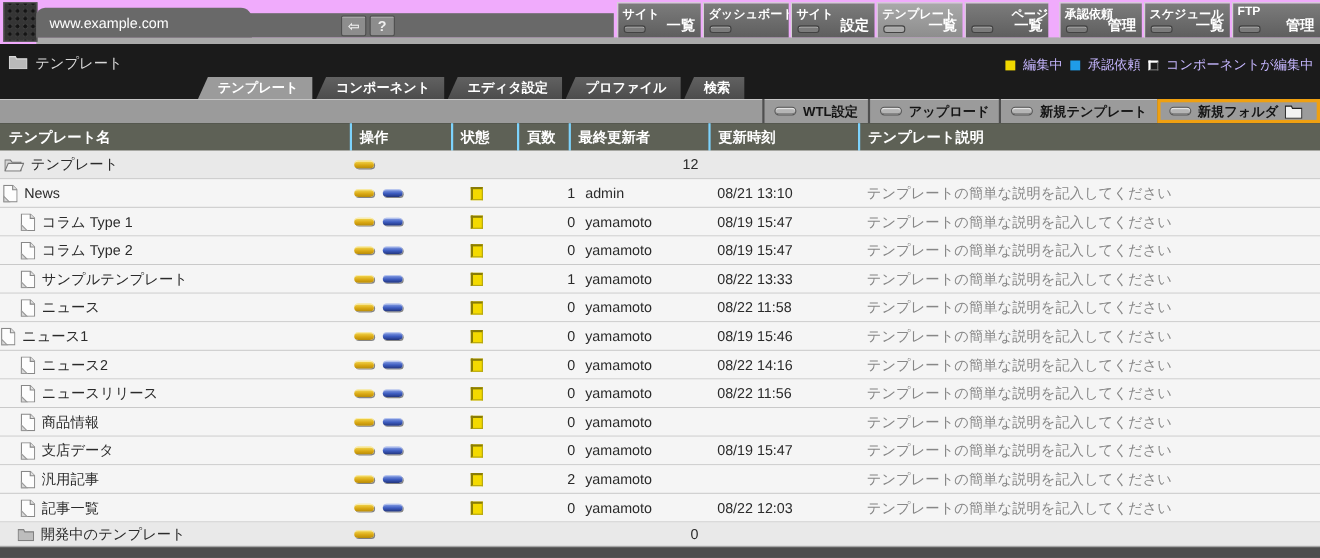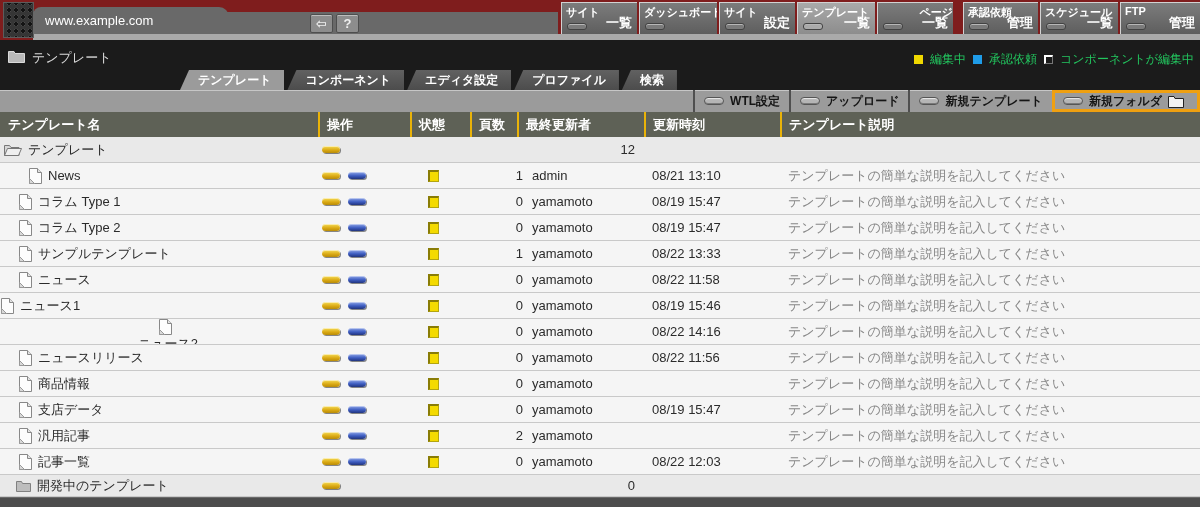--- a/index.html
+++ b/index.html
@@ -1,20 +1,20 @@
 <!DOCTYPE html>
 <html><head>
 <meta charset="utf-8">
 <style>
   * { margin:0; padding:0; box-sizing:border-box; }
   html,body { width:1200px; height:507px; overflow:hidden; }
   body { font-family:"Liberation Sans","DejaVu Sans",sans-serif; background:#1b1b1b; position:relative; }
 
   
-  .topbar { position:absolute; left:0; top:0; width:1200px; height:40px; background:#7f1d1d; }
+  .topbar { position:absolute; left:0; top:0; width:1200px; height:40px; background:#f0abfc; }
   .topbar-strip { position:absolute; left:33px; top:34px; right:0; height:6px; background:#aaa; }
   .grid-icon { position:absolute; left:3px; top:2px; width:31px; height:36px; background:#353535; border:1px solid #5c5c5c;
       background-image:radial-gradient(circle at 3px 3px,#141414 1.6px,rgba(90,90,90,.8) 2.2px,transparent 2.6px);
       background-size:7px 7px; background-position:2px 4px; }
   .site-bar { position:absolute; left:33px; top:12px; width:525px; height:22px; background:#696969; }
   .site-tab { position:absolute; left:33px; top:7px; width:196px; height:27px; background:#696969;
       border-radius:8px 10px 0 0; color:#fff; font-size:13px; line-height:27px; padding-left:12px; }
   .tb-btn { position:absolute; top:14px; width:23px; height:19px; background:#8d8d8d; border:1px solid #4e4e4e;
       border-radius:2px; color:#efefef; font-weight:bold; font-size:13px; text-align:center; line-height:17px;
       box-shadow:inset 0 1px 0 #bdbdbd; }
@@ -30,21 +30,21 @@
       background:#7b7b7b; border:1px solid #424242; box-shadow:inset 0 1px 0 #b7b7b7; }
   .nav-box.active .nav-pill { background:#aaa; }
   .nav-label { position:absolute; right:5px; bottom:2px; font-size:13px; font-weight:bold; white-space:nowrap; }
   .nav-gap { width:8px; }
 
   
   .darkzone { position:absolute; left:0; top:40px; width:1200px; height:50px; background:#1b1b1b; }
   .breadcrumb { position:absolute; left:8px; top:9px; display:flex; align-items:center; gap:7px;
       color:#d8d8d8; font-size:13px; }
   .legend { position:absolute; right:6px; top:11px; display:flex; align-items:center; gap:7px;
-      color:#22c55e; font-size:12px; }
+      color:#c4b5fd; font-size:12px; }
   .legend .sq { width:9px; height:9px; display:inline-block; }
   .sq-yellow { background:#f0d800; }
   .sq-blue { background:#1f9ce8; }
   .sq-open { background:transparent; border-top:2px solid #fff; border-left:2px solid #fff;
       border-right:1px solid #777; border-bottom:1px solid #777; }
   .tabs { position:absolute; left:180px; bottom:0; display:flex; }
   .tab { height:20px; line-height:21px; padding:0 13px 0 18px; margin-right:3px;
       background:linear-gradient(180deg,#616161,#4c4c4c); color:#fff; font-size:12px; font-weight:bold;
       clip-path:polygon(9px 0,100% 0,100% 100%,0 100%); white-space:nowrap; }
   .tab.active { background:#9b9b9b; }
@@ -56,21 +56,21 @@
   .tool-btn { height:22px; display:flex; align-items:center; gap:6px; padding:0 9px;
       border-left:2px solid #4f4f4f; font-size:12px; font-weight:bold; color:#151515; white-space:nowrap; }
   .tool-pill { width:20px; height:8px; border-radius:4px; background:#b5b5b5; border:1px solid #565656;
       box-shadow:inset 0 1px 1px #e9e9e9, inset 0 -1px 0 #7a7a7a; flex:0 0 auto; }
   .tool-btn.focused { outline:3px solid #efa011; outline-offset:-3px; padding-right:16px; }
 
   
   .thead { position:absolute; left:0; top:112px; width:1200px; height:33px; background:#5e6156;
       color:#fff; font-size:13px; font-weight:bold; }
   .hcell { position:absolute; top:0; height:25px; line-height:25px; white-space:nowrap; }
-  .hdiv { border-left:2px solid #eab308; padding-left:7px; }
+  .hdiv { border-left:2px solid #7dd3fc; padding-left:7px; }
   .h-name{left:8px;} .h-ops{left:318px;} .h-status{left:410px;} .h-pages{left:470px;}
   .h-updater{left:517px;} .h-time{left:644px;} .h-desc{left:780px;}
 
   .tbody { position:absolute; left:0; top:137px; width:1200px; height:360px; background:#f5f5f5; }
   .trow { position:relative; width:1200px; height:26px; border-bottom:1px solid #c9c9c9;
       background:#f5f5f5; font-size:13px; color:#2b2b2b; }
   .trow.folder { background:#e9e9e9; }
   .trow:last-child { height:22px; }
   .cell { position:absolute; top:0; height:100%; display:flex; align-items:center; white-space:nowrap; }
   .c-name { left:0; width:318px; overflow:hidden; }
@@ -220,21 +220,21 @@
           </svg>
         </span>
         <span>テンプレート</span>
       </div>
       <div class="cell c-ops">
         <span class="pill yellow"></span>
       </div>
       <div class="cell c-pages wide">12</div>
     </div>
     <div class="trow">
-      <div class="cell c-name" style="padding-left: 28px;">
+      <div class="cell c-name" style="padding-left: 2px;">
         <span class="icon">
           <svg width="14" height="16" viewBox="0 0 14 16">
             <path d="M1.5 15.5v-15h8l4 4v11z" fill="#fdfdfd" stroke="#888"></path>
             <path d="M9.5 .5v4h4" fill="#e2e2e2" stroke="#888"></path>
             <path d="M1.5 15.5 1.5 10.5 6.5 15.5z" fill="#d9d9d9" stroke="#999"></path>
           </svg>
         </span>
         <span>News</span>
       </div>
       <div class="cell c-ops">
@@ -358,21 +358,21 @@
       </div>
       <div class="cell c-status">
         <span class="status-sq"></span>
       </div>
       <div class="cell c-pages">0</div>
       <div class="cell c-updater">yamamoto</div>
       <div class="cell c-time">08/19 15:46</div>
       <div class="cell c-desc">テンプレートの簡単な説明を記入してください</div>
     </div>
     <div class="trow">
-      <div class="cell c-name" style="padding-left: 18px; flex-direction: column;">
+      <div class="cell c-name" style="padding-left: 18px;">
         <span class="icon">
           <svg width="14" height="16" viewBox="0 0 14 16">
             <path d="M1.5 15.5v-15h8l4 4v11z" fill="#fdfdfd" stroke="#888"></path>
             <path d="M9.5 .5v4h4" fill="#e2e2e2" stroke="#888"></path>
             <path d="M1.5 15.5 1.5 10.5 6.5 15.5z" fill="#d9d9d9" stroke="#999"></path>
           </svg>
         </span>
         <span>ニュース2</span>
       </div>
       <div class="cell c-ops">

